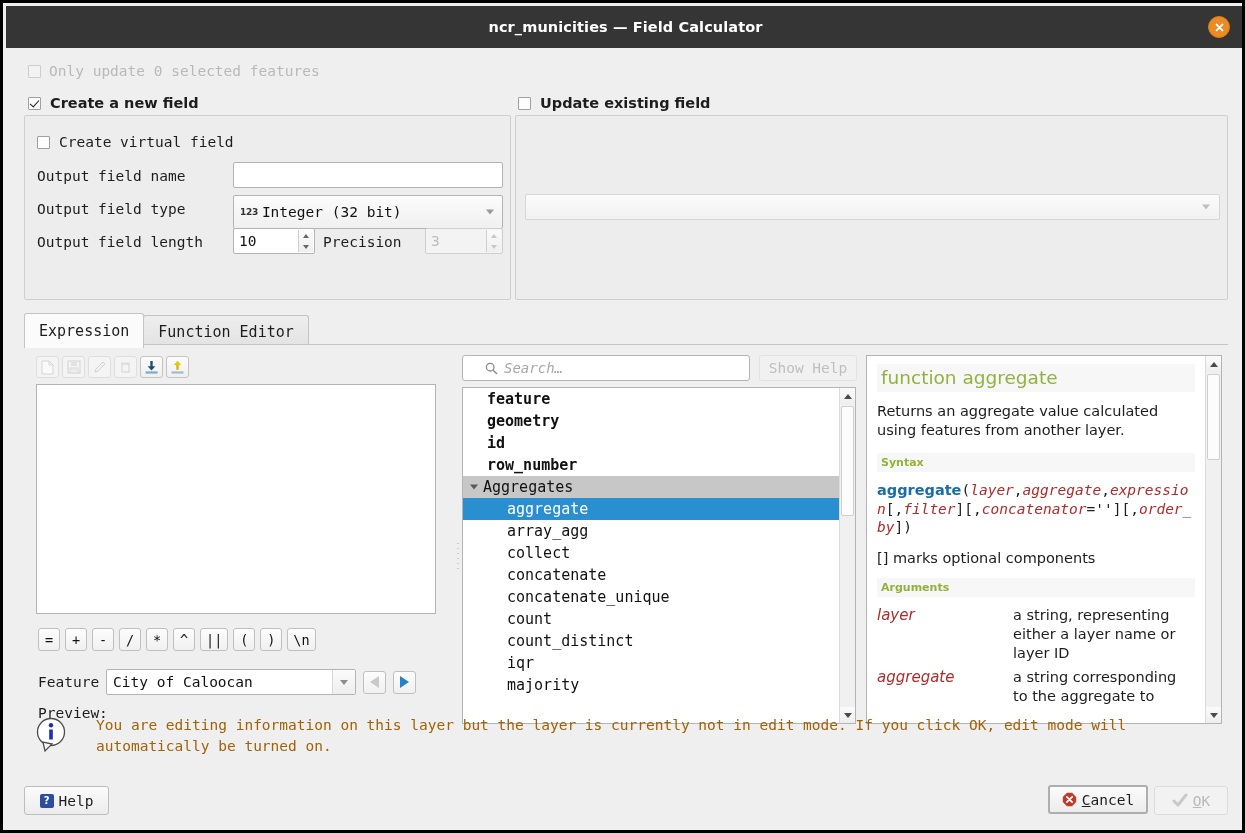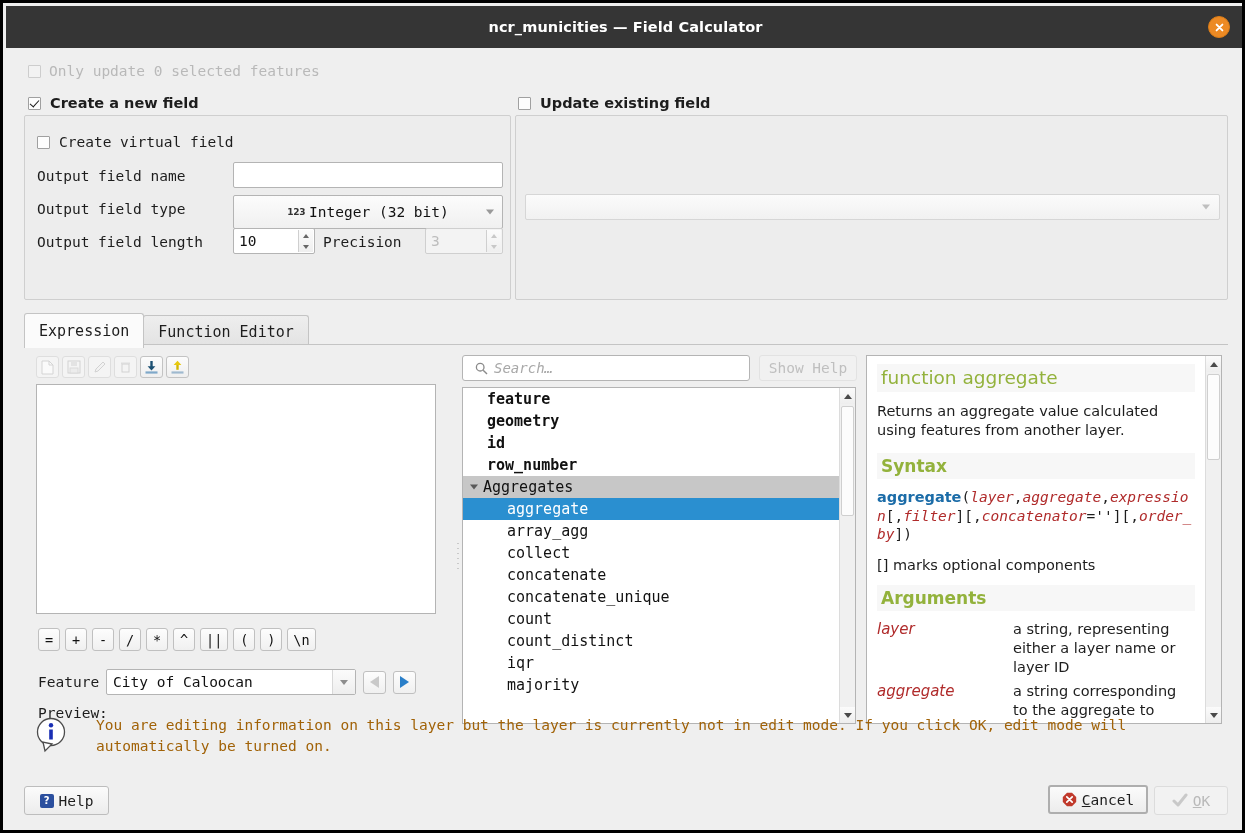--- a/index.html
+++ b/index.html
@@ -147,21 +147,20 @@
     position: absolute;
     background: linear-gradient(#fcfcfc,#f0f0f0);
     border: 1px solid #b4b4b4;
     box-sizing: border-box;
     border-radius: 2px;
     font-size: 14.5px;
     color: #111;
     display: flex; align-items: center;
     padding: 16px 6px;
     cursor: pointer;
-    justify-content: center;
   }
   .combo .arrow {
     position: absolute; right: 8px; top: 50%;
     transform: translateY(-50%);
     width: 0; height: 0;
     border-left: 4.5px solid transparent;
     border-right: 4.5px solid transparent;
     border-top: 5px solid #9a9a9a;
   }
   .type-icon {
@@ -361,21 +360,21 @@
 
   
   .searchwrap {
     position: absolute; left: 438px; top: 10px;
     width: 288px; height: 26px;
     background:#fff;
     border:1px solid #b4b4b4;
     border-radius:3px;
     box-sizing:border-box;
     display:flex;align-items:center;
-    padding-left:12px; gap:6px;
+    padding-left:22px; gap:6px;
   }
   .searchwrap .ph {
     font-style: italic;
     color:#a8a8a8;
     font-size:14px;
   }
   .showhelp {
     position:absolute; left: 735px; top: 10px;
     width: 98px; height: 26px;
     border:1px solid #e2e2e2;
@@ -468,21 +467,21 @@
   .h-title {
     font-size: 18.5px;
     color:#93b23c;
     font-weight:normal;
     background:#f7f7f7;
     padding: 3px 4px 4px 4px;
     margin: 0 0 10px 0;
   }
   .h-para { font-size: 14.5px; color:#1d1d1d; line-height:1.32; margin-bottom: 13px;}
   .h-sub {
-    font-size: 17px; color:#93b23c; font-weight:bold;
+    font-size: 11px; color:#93b23c; font-weight:bold;
     background:#f7f7f7; padding:3px 4px; margin-bottom:9px;
   }
   .h-syntax {
     font-family: "DejaVu Sans Mono","Liberation Mono",monospace;
     font-size: 14.5px;
     line-height:1.28;
     color:#1d1d1d;
     word-break: break-all;
     margin-bottom: 13px;
   }

